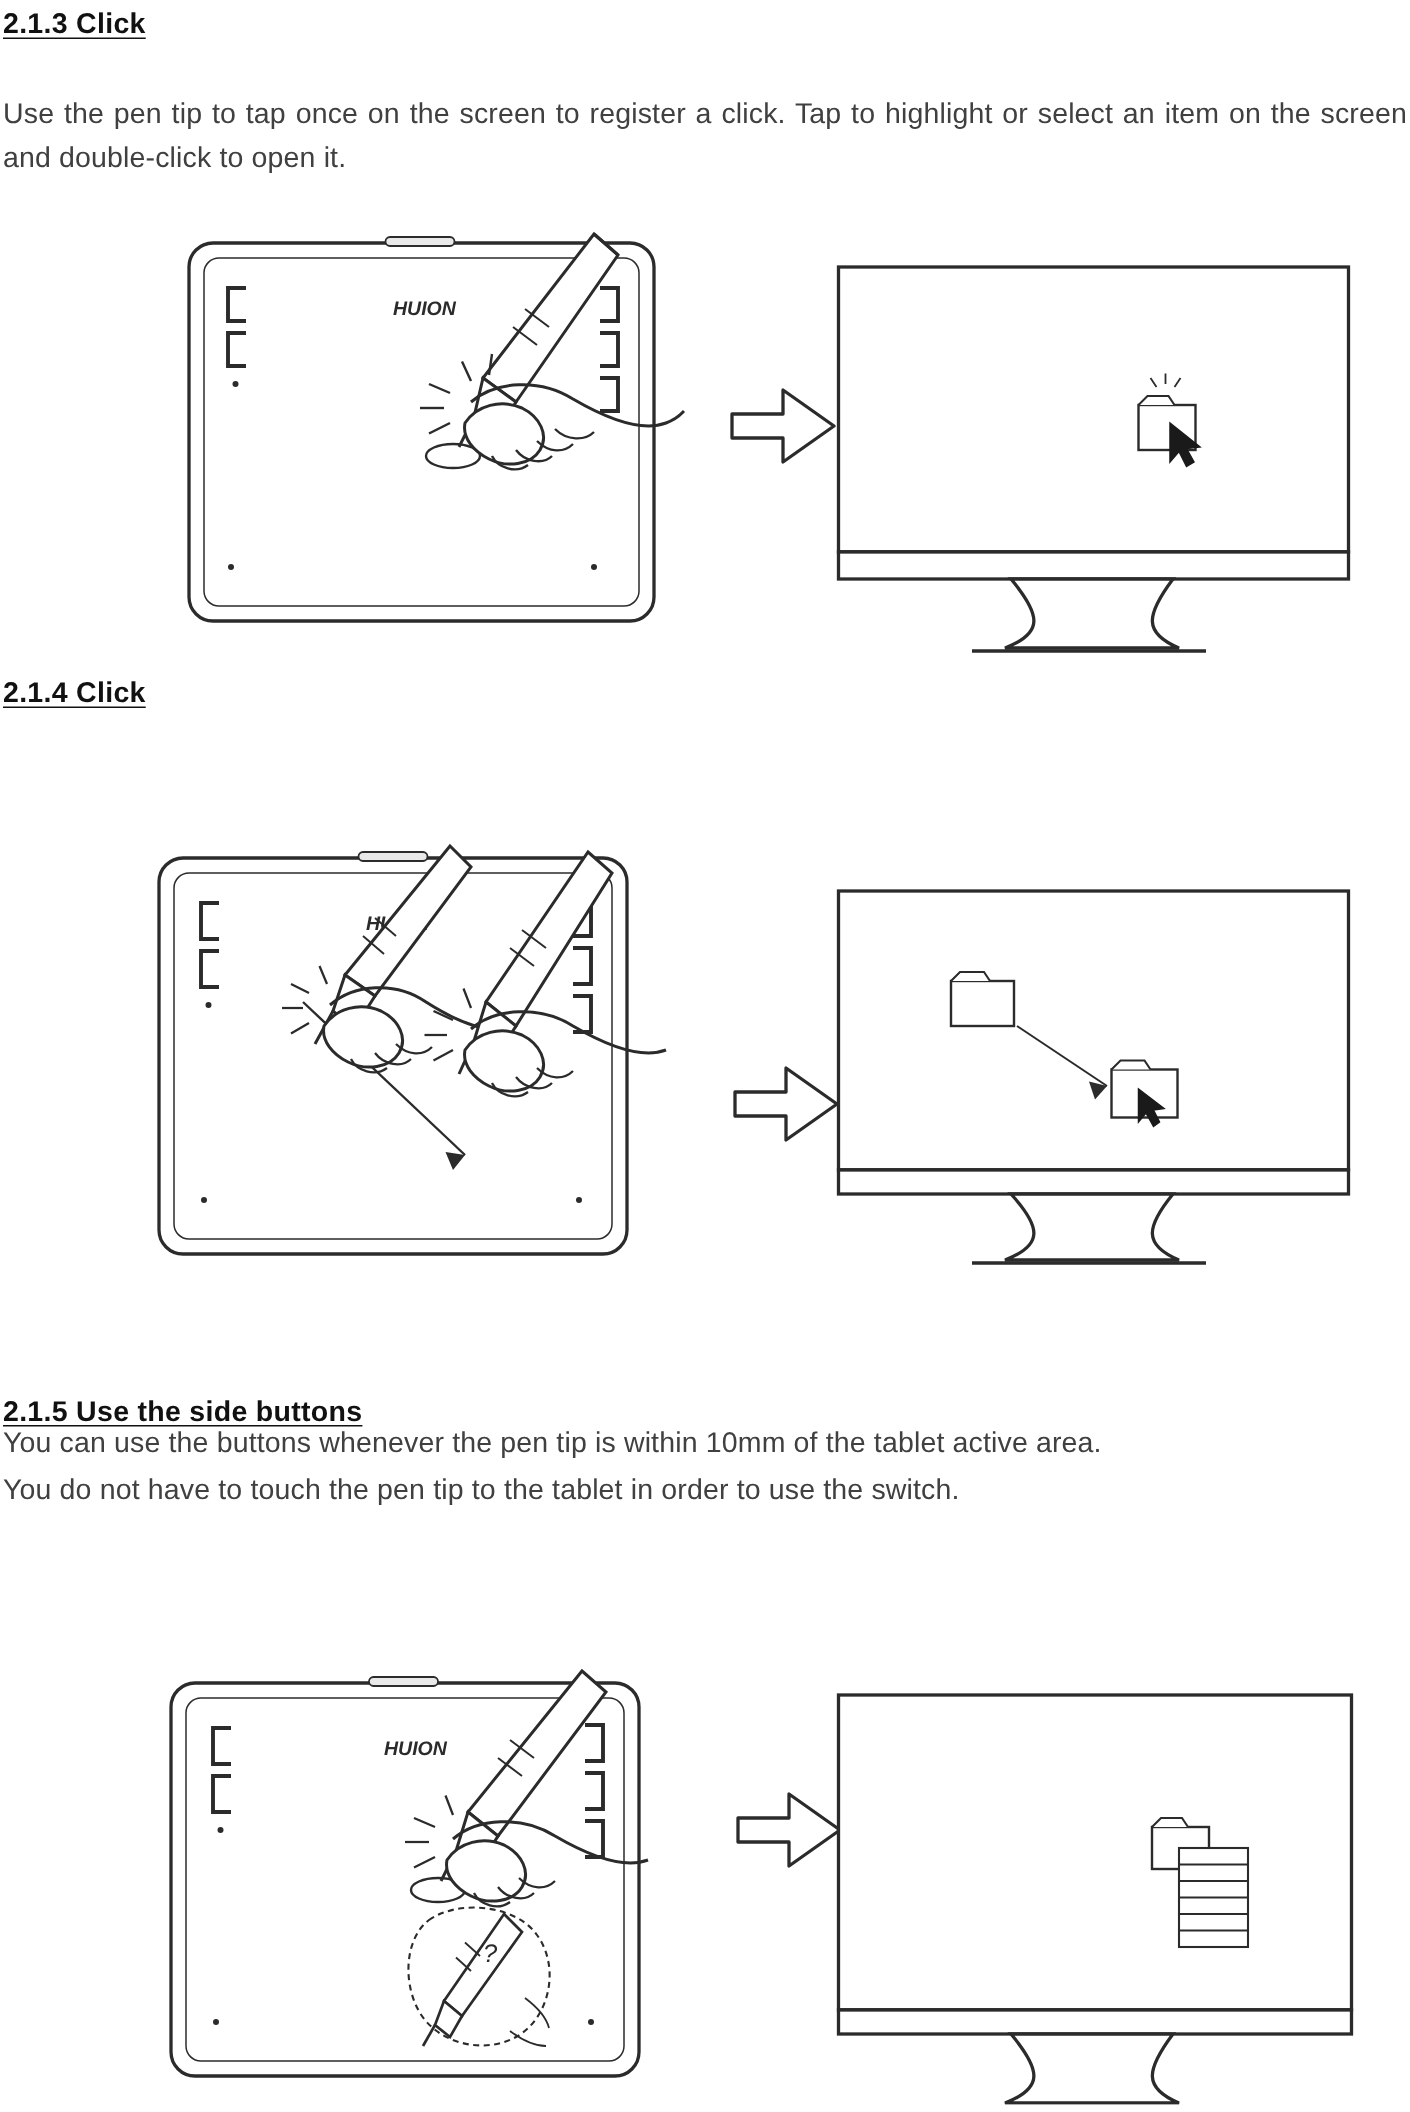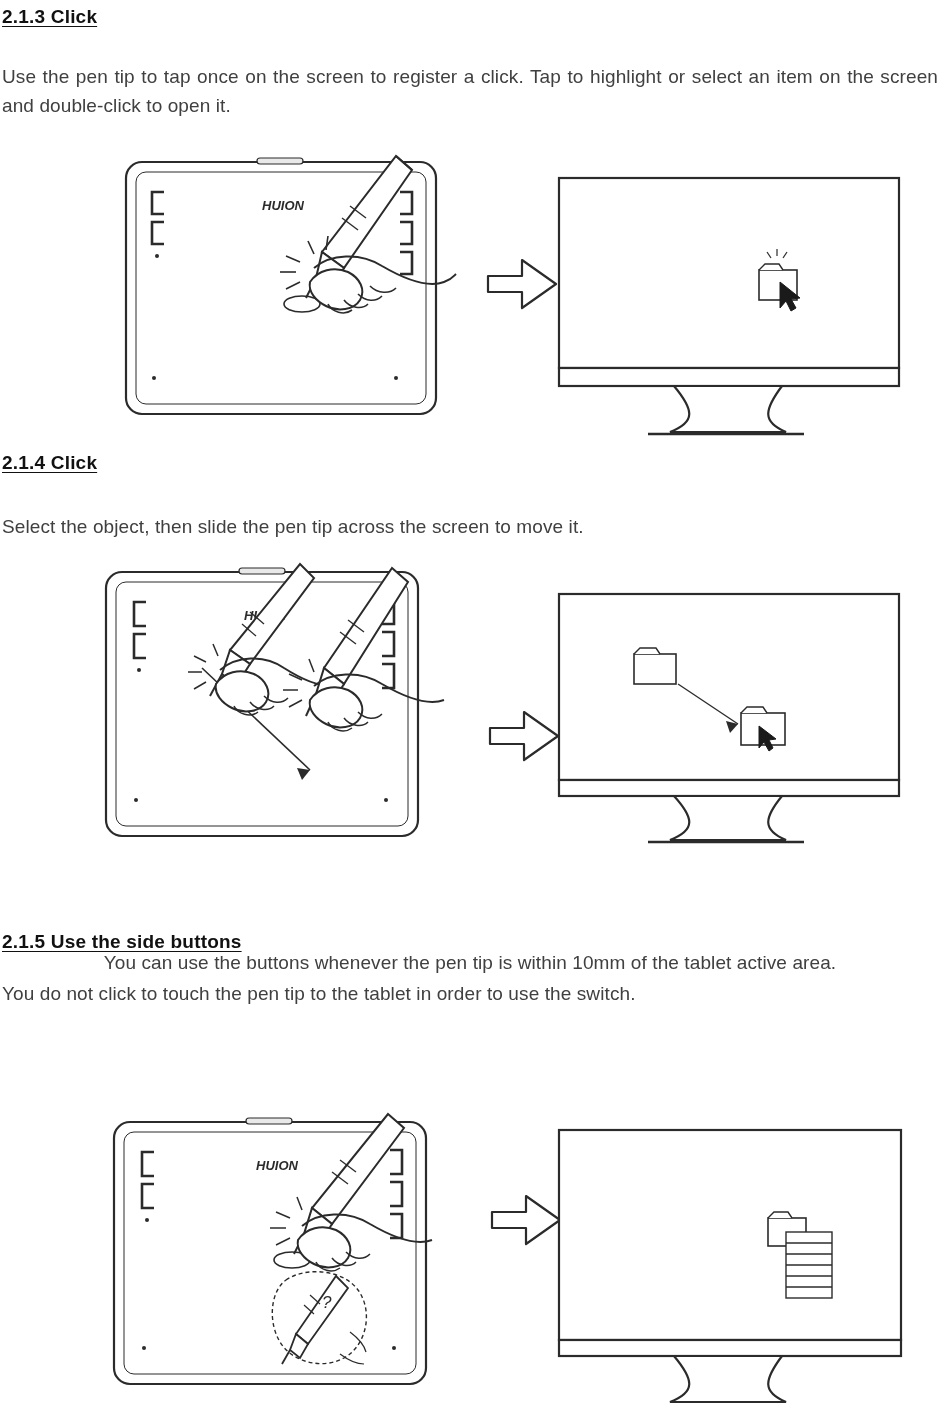--- a/index.html
+++ b/index.html
@@ -147,21 +147,20 @@
           </g>
         </g>
 
         <path d="M766 134 l0 26 l6 -7 l5 10 l5 -3 l-5 -9 l9 -1 z" fill="#1a1a1a" stroke="#1a1a1a" stroke-width="1"></path>
       </g>
     </svg>
   </div>
 
   <h2 class="section-heading block" id="h-move">2.1.4 Click</h2>
 
-  <p class="body-text block" id="p-move">Select the object, then slide the pen tip across the screen to move it.</p>
 
   <div class="figure" id="fig-move">
     <svg width="940" height="300" viewBox="0 0 940 300" fill="none" stroke="#2b2b2b">
 
       <g>
         <rect x="92" y="14" width="312" height="264" rx="16" ry="16" stroke-width="2.2" fill="#ffffff"></rect>
         <rect x="102" y="24" width="292" height="244" rx="10" ry="10" stroke-width="1" fill="#ffffff"></rect>
         <rect x="225" y="10" width="46" height="6" rx="3" stroke-width="1.2" fill="#e9e9e9"></rect>
         <path d="M132 44 h-12 v24 h12" stroke-width="2.6" fill="none"></path>
         <path d="M132 76 h-12 v24 h12" stroke-width="2.6" fill="none"></path>
@@ -245,22 +244,22 @@
           <path d="M727 155 l6 -6 h16 l4 6" stroke-width="1.4" fill="#ffffff"></path>
         </g>
         <path d="M745 168 l0 22 l5 -6 l5 9 l4 -3 l-4 -8 l7 -1 z" fill="#1a1a1a" stroke="#1a1a1a" stroke-width="1"></path>
       </g>
     </svg>
   </div>
 
   <h2 class="section-heading block" id="h-side">2.1.5 Use the side buttons</h2>
 
   <div class="block" id="p-side">
-    <p class="body-text" style="margin-top:2px;text-align:center;">You can use the buttons whenever the pen tip is within 10mm of the tablet active area.</p>
-    <p class="body-text" style="margin-top:2px;">You do not click to touch the pen tip to the tablet in order to use the switch.</p>
+    <p class="body-text" style="margin-top:2px;">You can use the buttons whenever the pen tip is within 10mm of the tablet active area.</p>
+    <p class="body-text" style="margin-top:2px;">You do not have to touch the pen tip to the tablet in order to use the switch.</p>
   </div>
 
   <div class="figure" id="fig-side">
     <svg width="940" height="295" viewBox="0 0 940 295" fill="none" stroke="#2b2b2b">
 
       <g>
         <rect x="100" y="14" width="312" height="262" rx="16" ry="16" stroke-width="2.2" fill="#ffffff"></rect>
         <rect x="110" y="24" width="292" height="242" rx="10" ry="10" stroke-width="1" fill="#ffffff"></rect>
         <rect x="232" y="10" width="46" height="6" rx="3" stroke-width="1.2" fill="#e9e9e9"></rect>
         <path d="M140 44 h-12 v24 h12" stroke-width="2.6" fill="none"></path>

